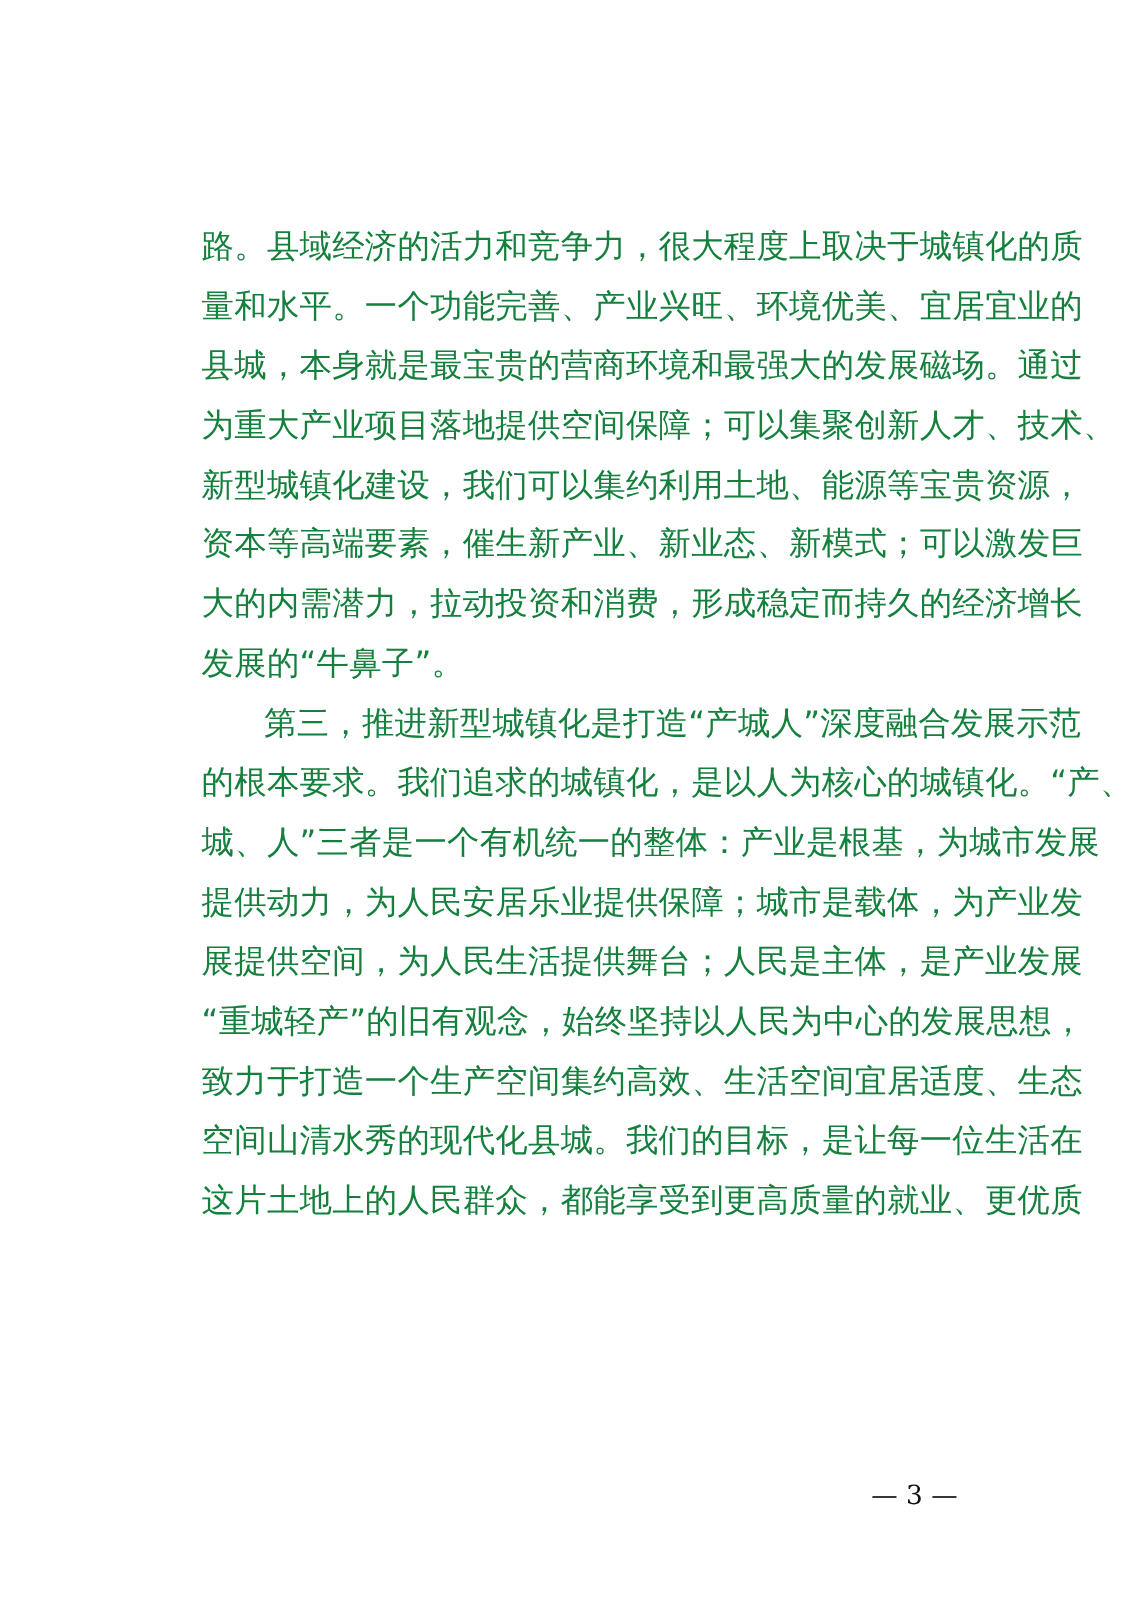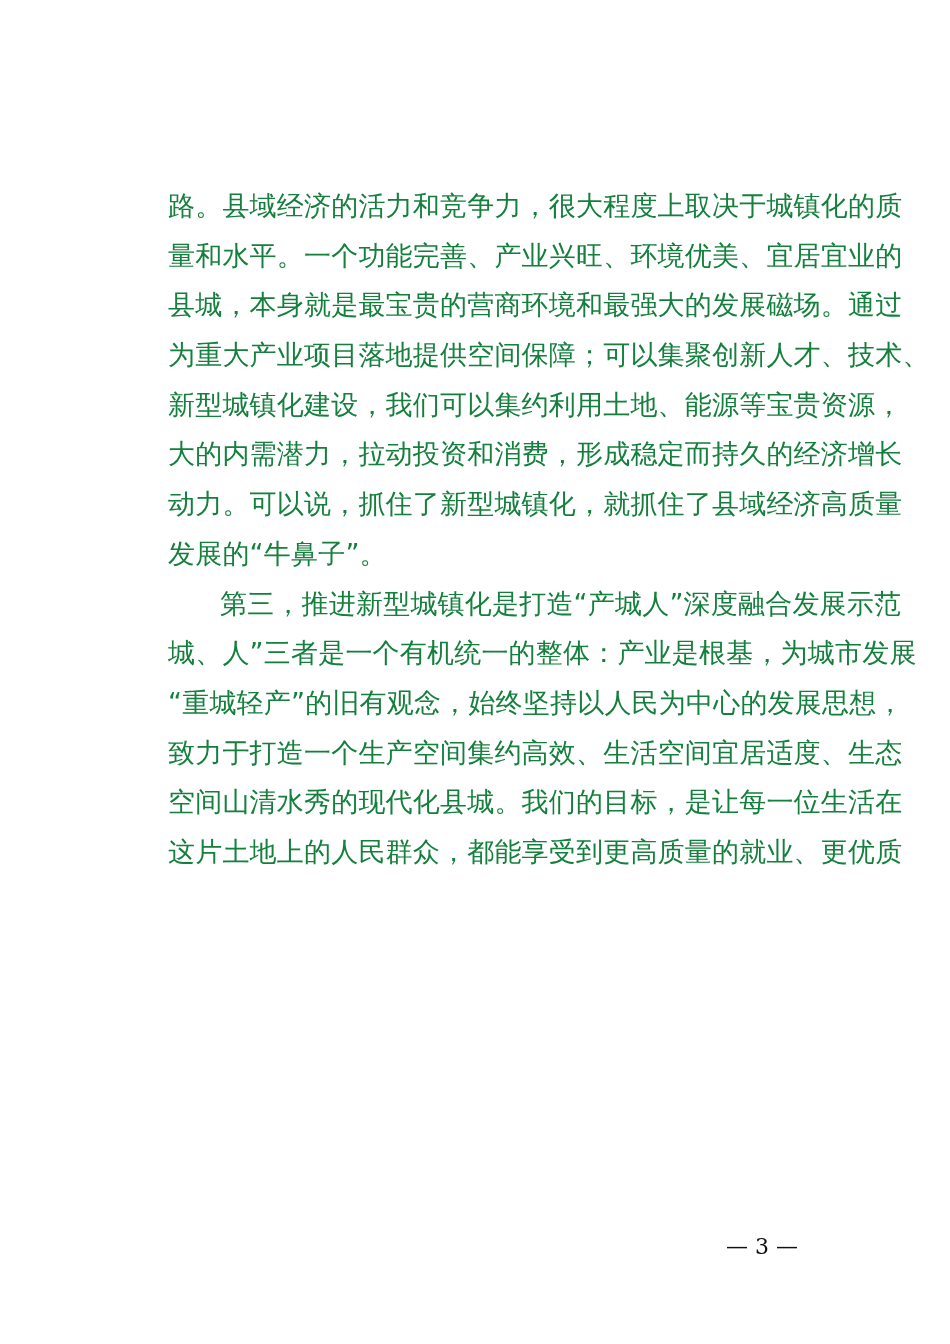--- a/index.html
+++ b/index.html
@@ -56,25 +56,28 @@
 </head>
 <body>
 
 <div class="page">
   <div class="body-text">
     <span class="line">路。县域经济的活力和竞争力，很大程度上取决于城镇化的质</span>
     <span class="line">量和水平。一个功能完善、产业兴旺、环境优美、宜居宜业的</span>
     <span class="line">县城，本身就是最宝贵的营商环境和最强大的发展磁场。通过</span>
     <span class="line">为重大产业项目落地提供空间保障；可以集聚创新人才、技术、</span>
     <span class="line">新型城镇化建设，我们可以集约利用土地、能源等宝贵资源，</span>
+    <span class="line">资本等高端要素，催生新产业、新业态、新模式；可以激发巨</span>
     <span class="line">大的内需潜力，拉动投资和消费，形成稳定而持久的经济增长</span>
-    <span class="line">动力。可以说，抓住了新型城镇化，就抓住了县域经济高质量</span>
     <span class="line">发展的“牛鼻子”。</span>
     <span class="line indent">第三，推进新型城镇化是打造“产城人”深度融合发展示范</span>
+    <span class="line">的根本要求。我们追求的城镇化，是以人为核心的城镇化。“产、</span>
     <span class="line">城、人”三者是一个有机统一的整体：产业是根基，为城市发展</span>
+    <span class="line">提供动力，为人民安居乐业提供保障；城市是载体，为产业发</span>
+    <span class="line">展提供空间，为人民生活提供舞台；人民是主体，是产业发展</span>
     <span class="line">“重城轻产”的旧有观念，始终坚持以人民为中心的发展思想，</span>
     <span class="line">致力于打造一个生产空间集约高效、生活空间宜居适度、生态</span>
     <span class="line">空间山清水秀的现代化县城。我们的目标，是让每一位生活在</span>
     <span class="line">这片土地上的人民群众，都能享受到更高质量的就业、更优质</span>
   </div>
 
   <div class="page-number">— 3 —</div>
 </div>
 
 </body></html>

